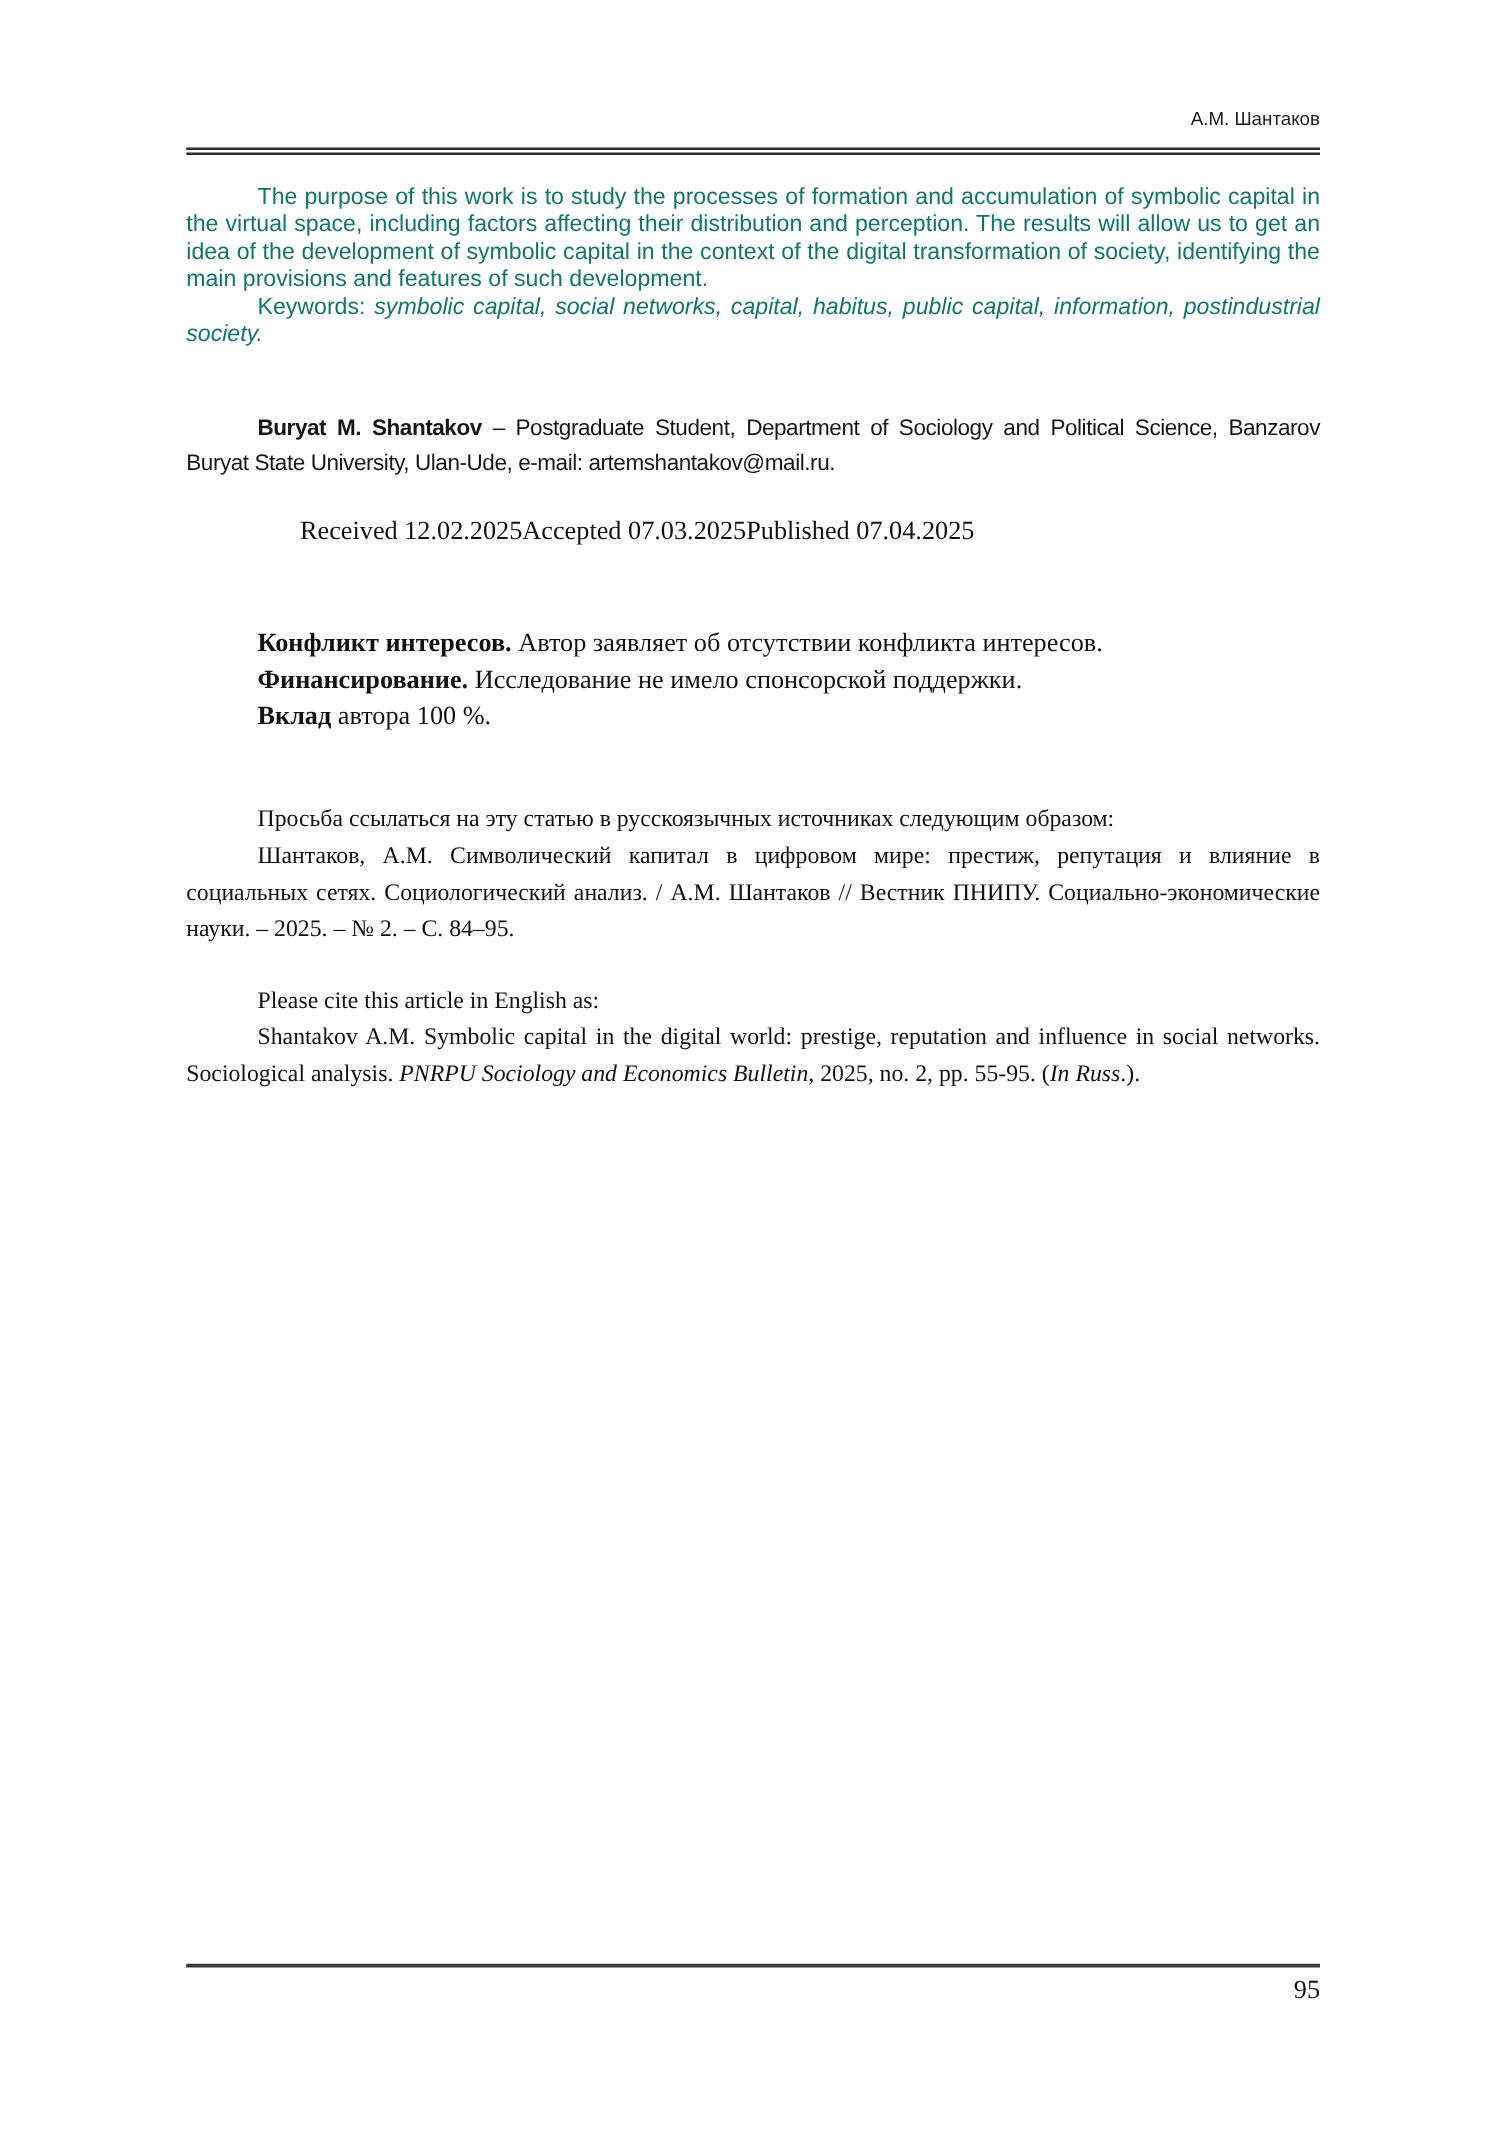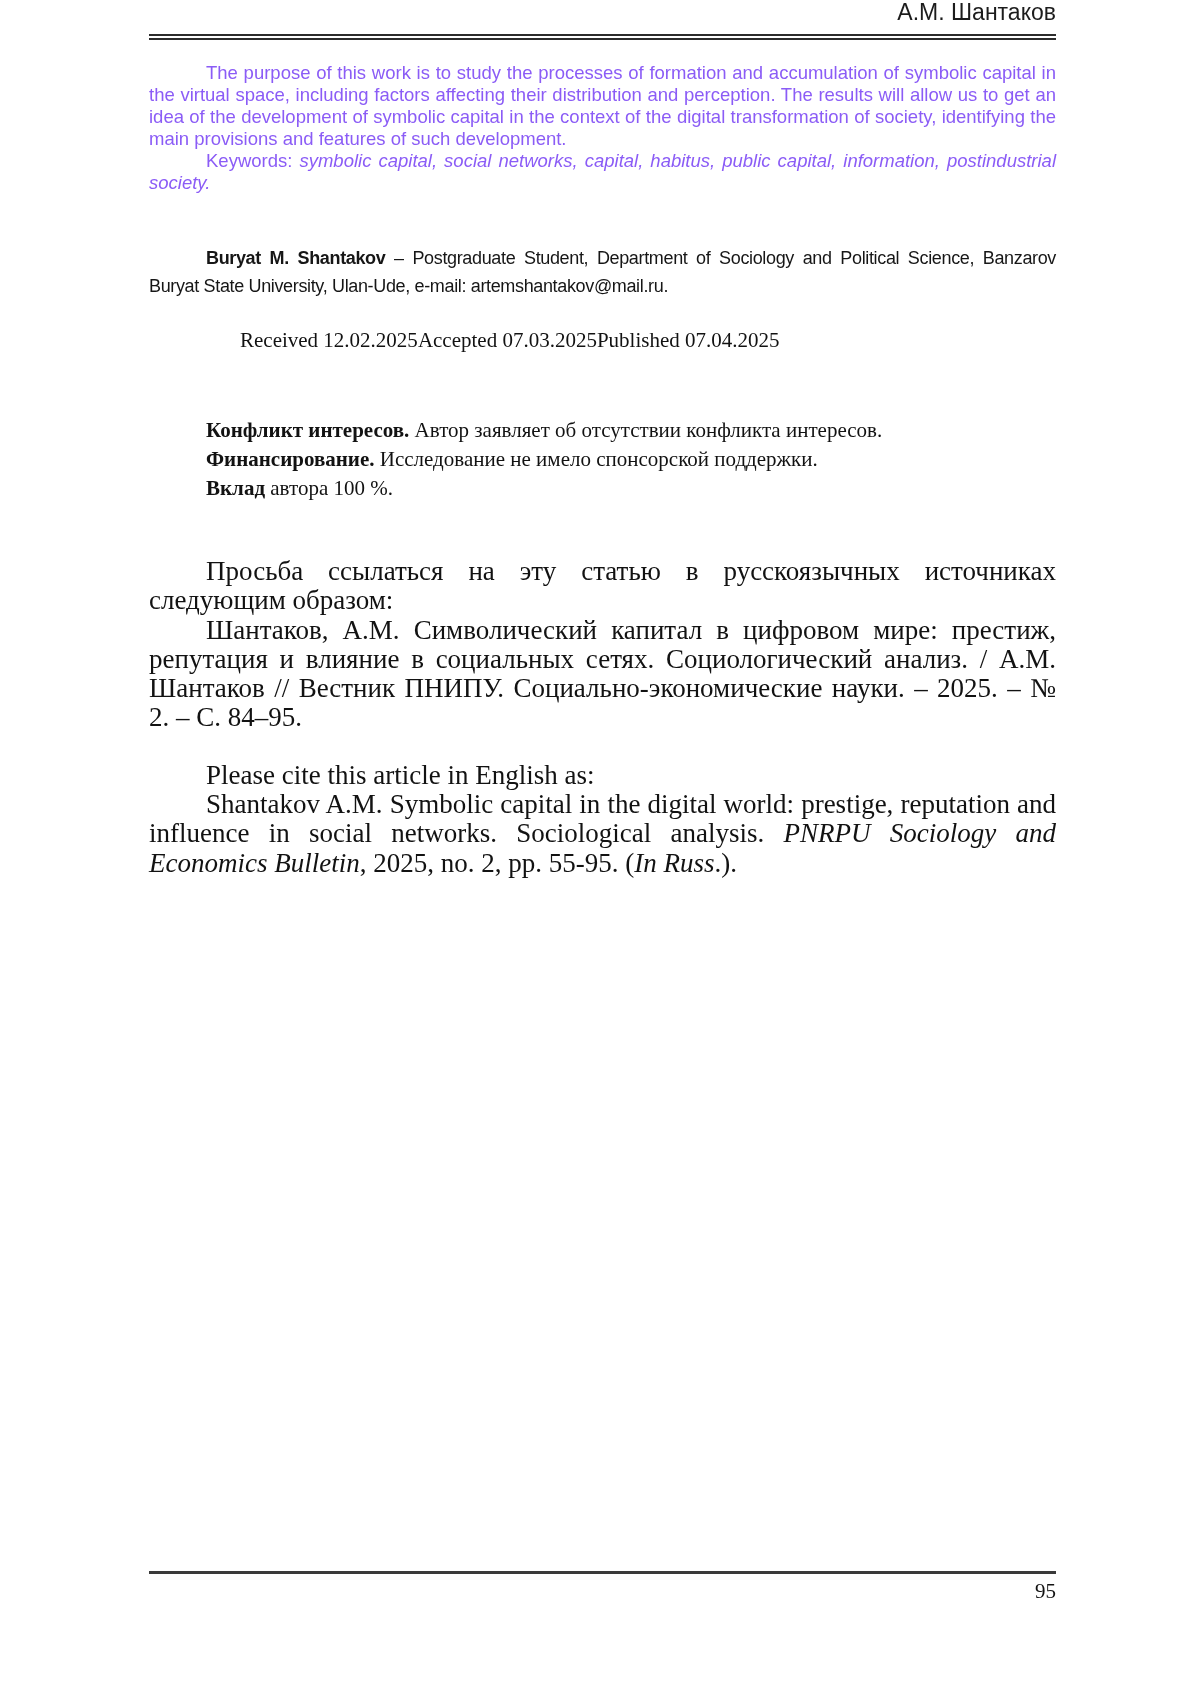--- a/index.html
+++ b/index.html
@@ -15,40 +15,41 @@
     overflow: hidden;
   }
   .content {
     position: absolute;
     left: 149px;
     right: 144px;
     top: 0;
   }
   
   .running-head {
+    margin-top: 84px;
     text-align: right;
     font-family: "Liberation Sans", sans-serif;
-    font-size: 23px;
+    font-size: 15px;
     line-height: 24px;
     color: #1c1c1c;
   }
   .head-rule {
     margin-top: 10px;
     height: 6px;
     border-top: 2.5px solid #2c2c2c;
     border-bottom: 2px solid #2c2c2c;
   }
   
   .abstract {
     margin-top: 22px;
     font-family: "Liberation Sans", sans-serif;
     font-size: 18.5px;
     line-height: 22px;
     text-align: justify;
-    color: #8b5cf6;
+    color: #0f766e;
   }
   .abstract p { text-indent: 57px; }
   .italic { font-style: italic; }
   .bold { font-weight: bold; }
   
   .author-block {
     margin-top: 50px;
     font-family: "Liberation Sans", sans-serif;
     font-size: 18px;
     letter-spacing: -0.35px;
@@ -68,21 +69,21 @@
   }
   
   .statements {
     margin-top: 62px;
     font-size: 21px;
     line-height: 29px;
   }
   .statements .line { text-indent: 57px; }
   
   .cite-block {
-    font-size: 27px;
+    font-size: 19px;
     line-height: 29.3px;
     text-align: justify;
   }
   .cite-ru { margin-top: 54px; }
   .cite-en { margin-top: 28px; }
   .cite-block p { text-indent: 57px; }
   
   .footer-rule {
     position: absolute;
     left: 149px;

